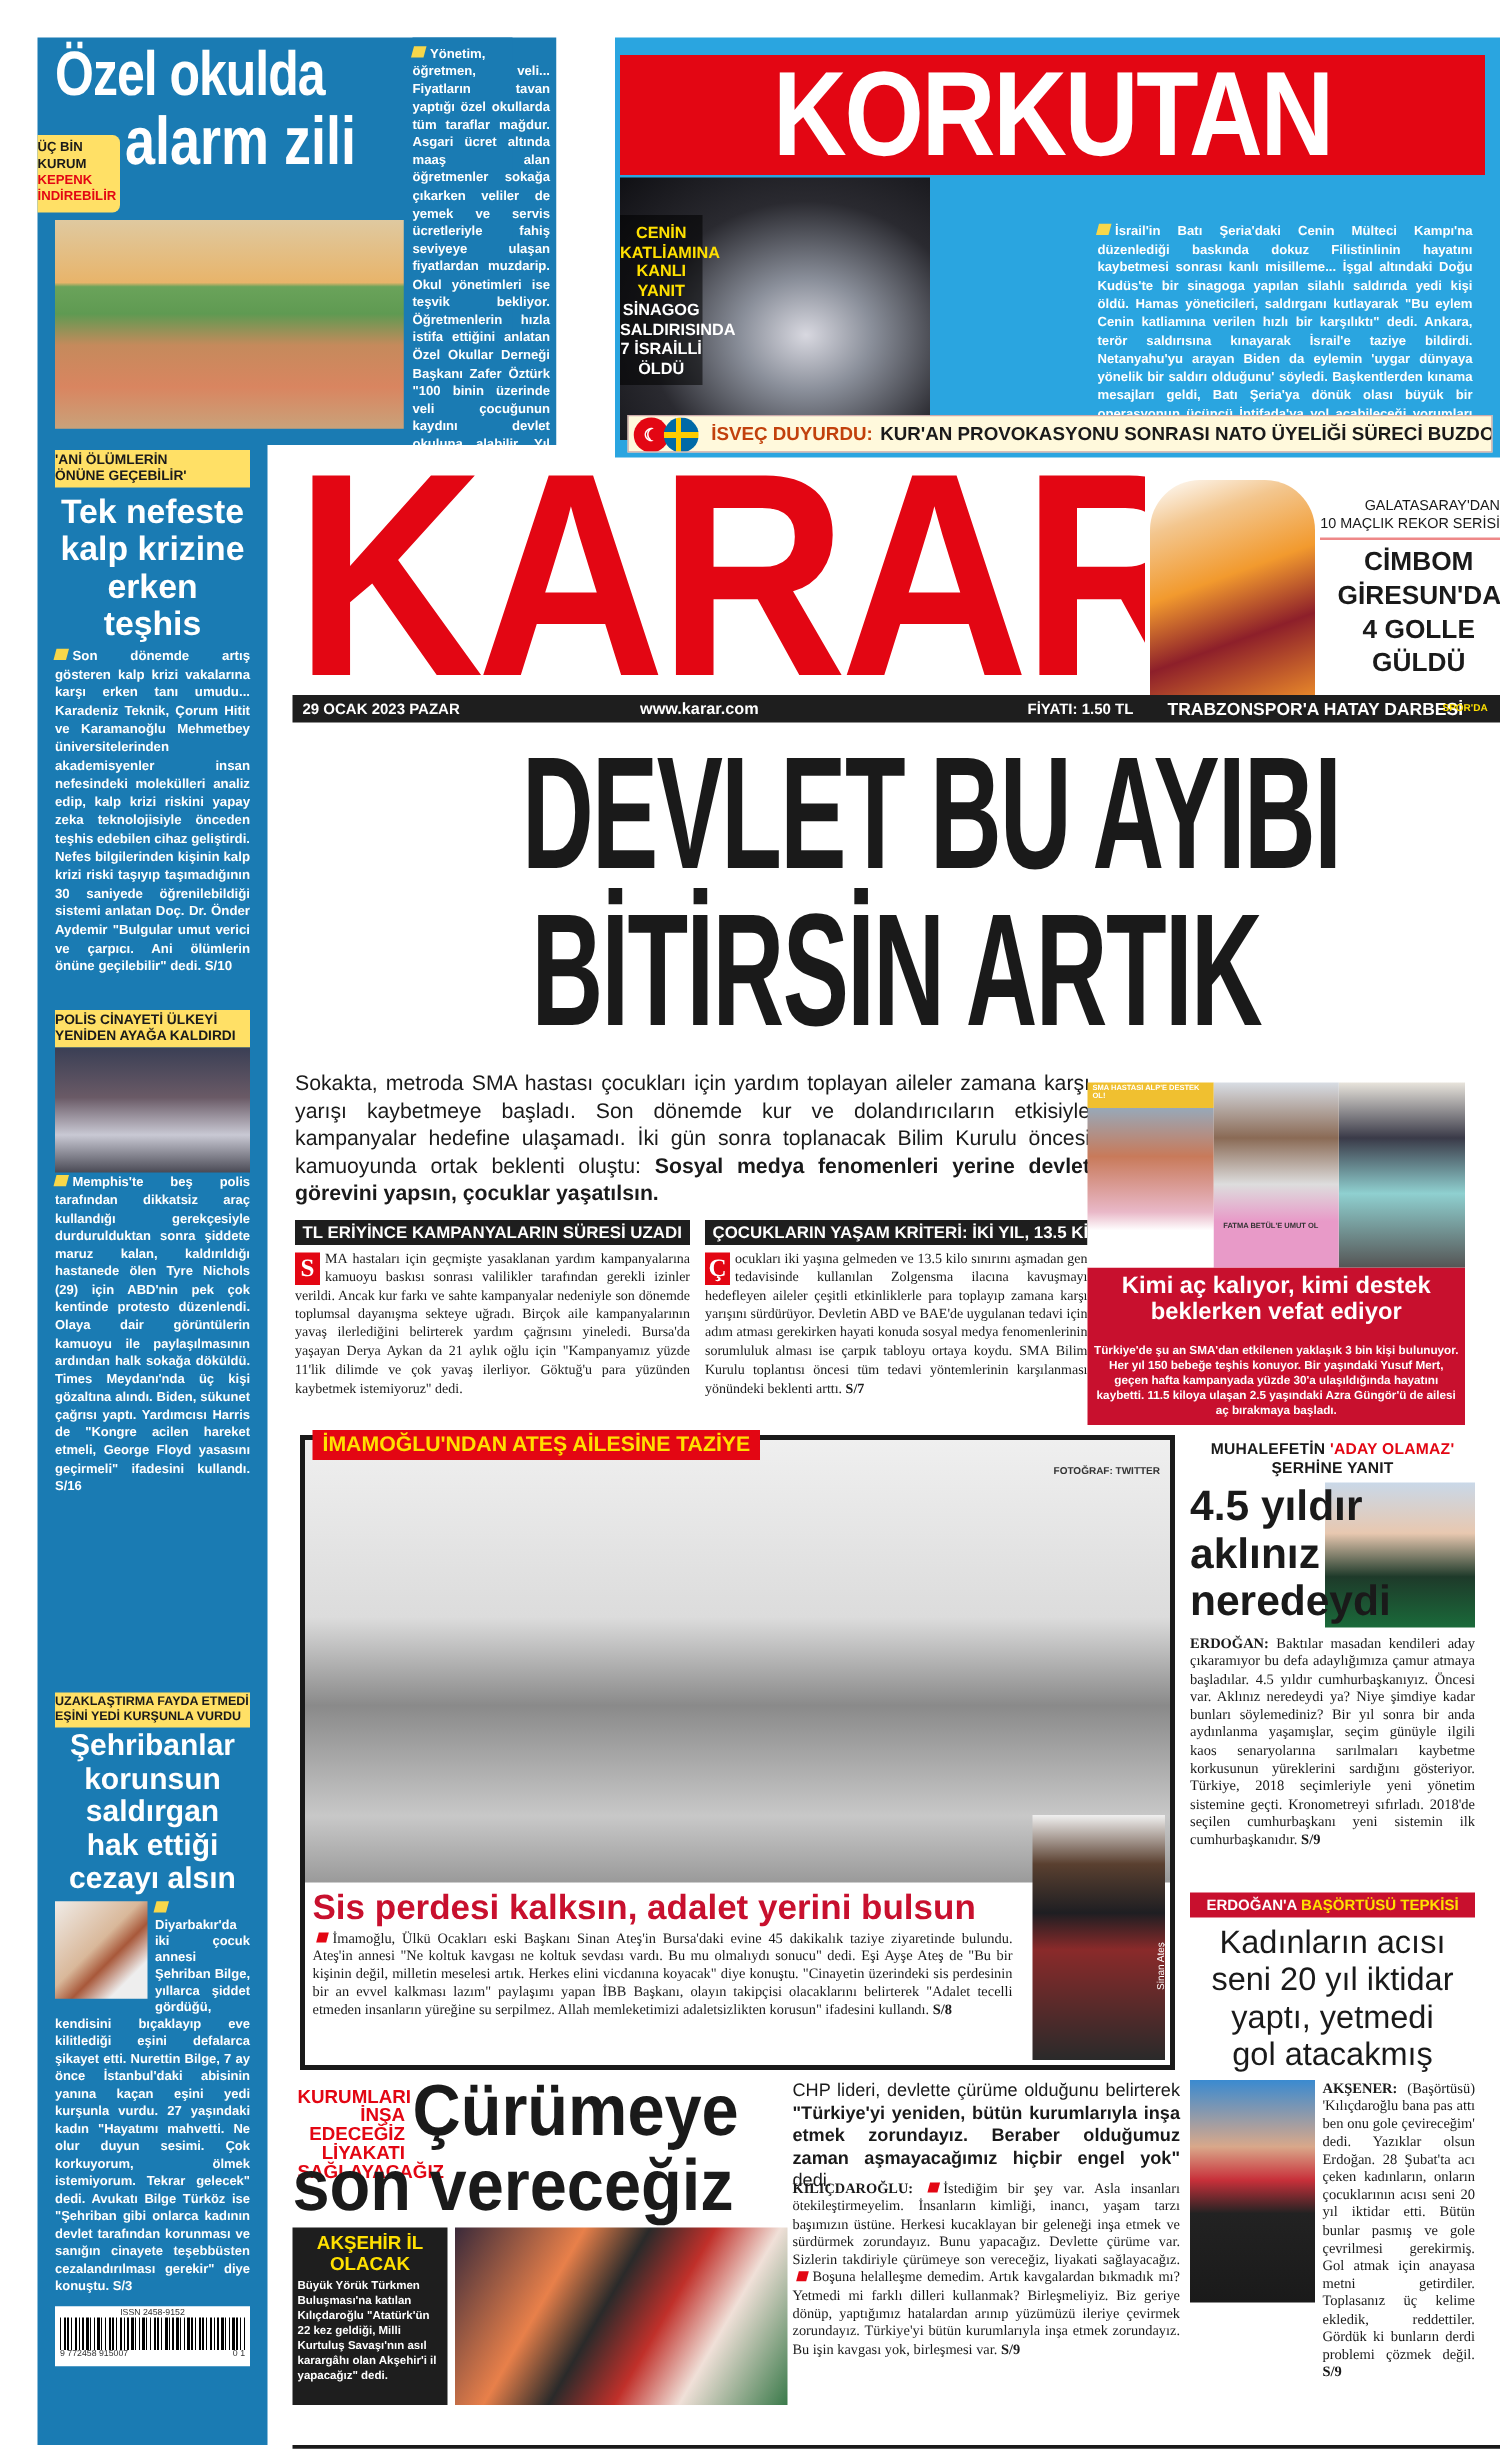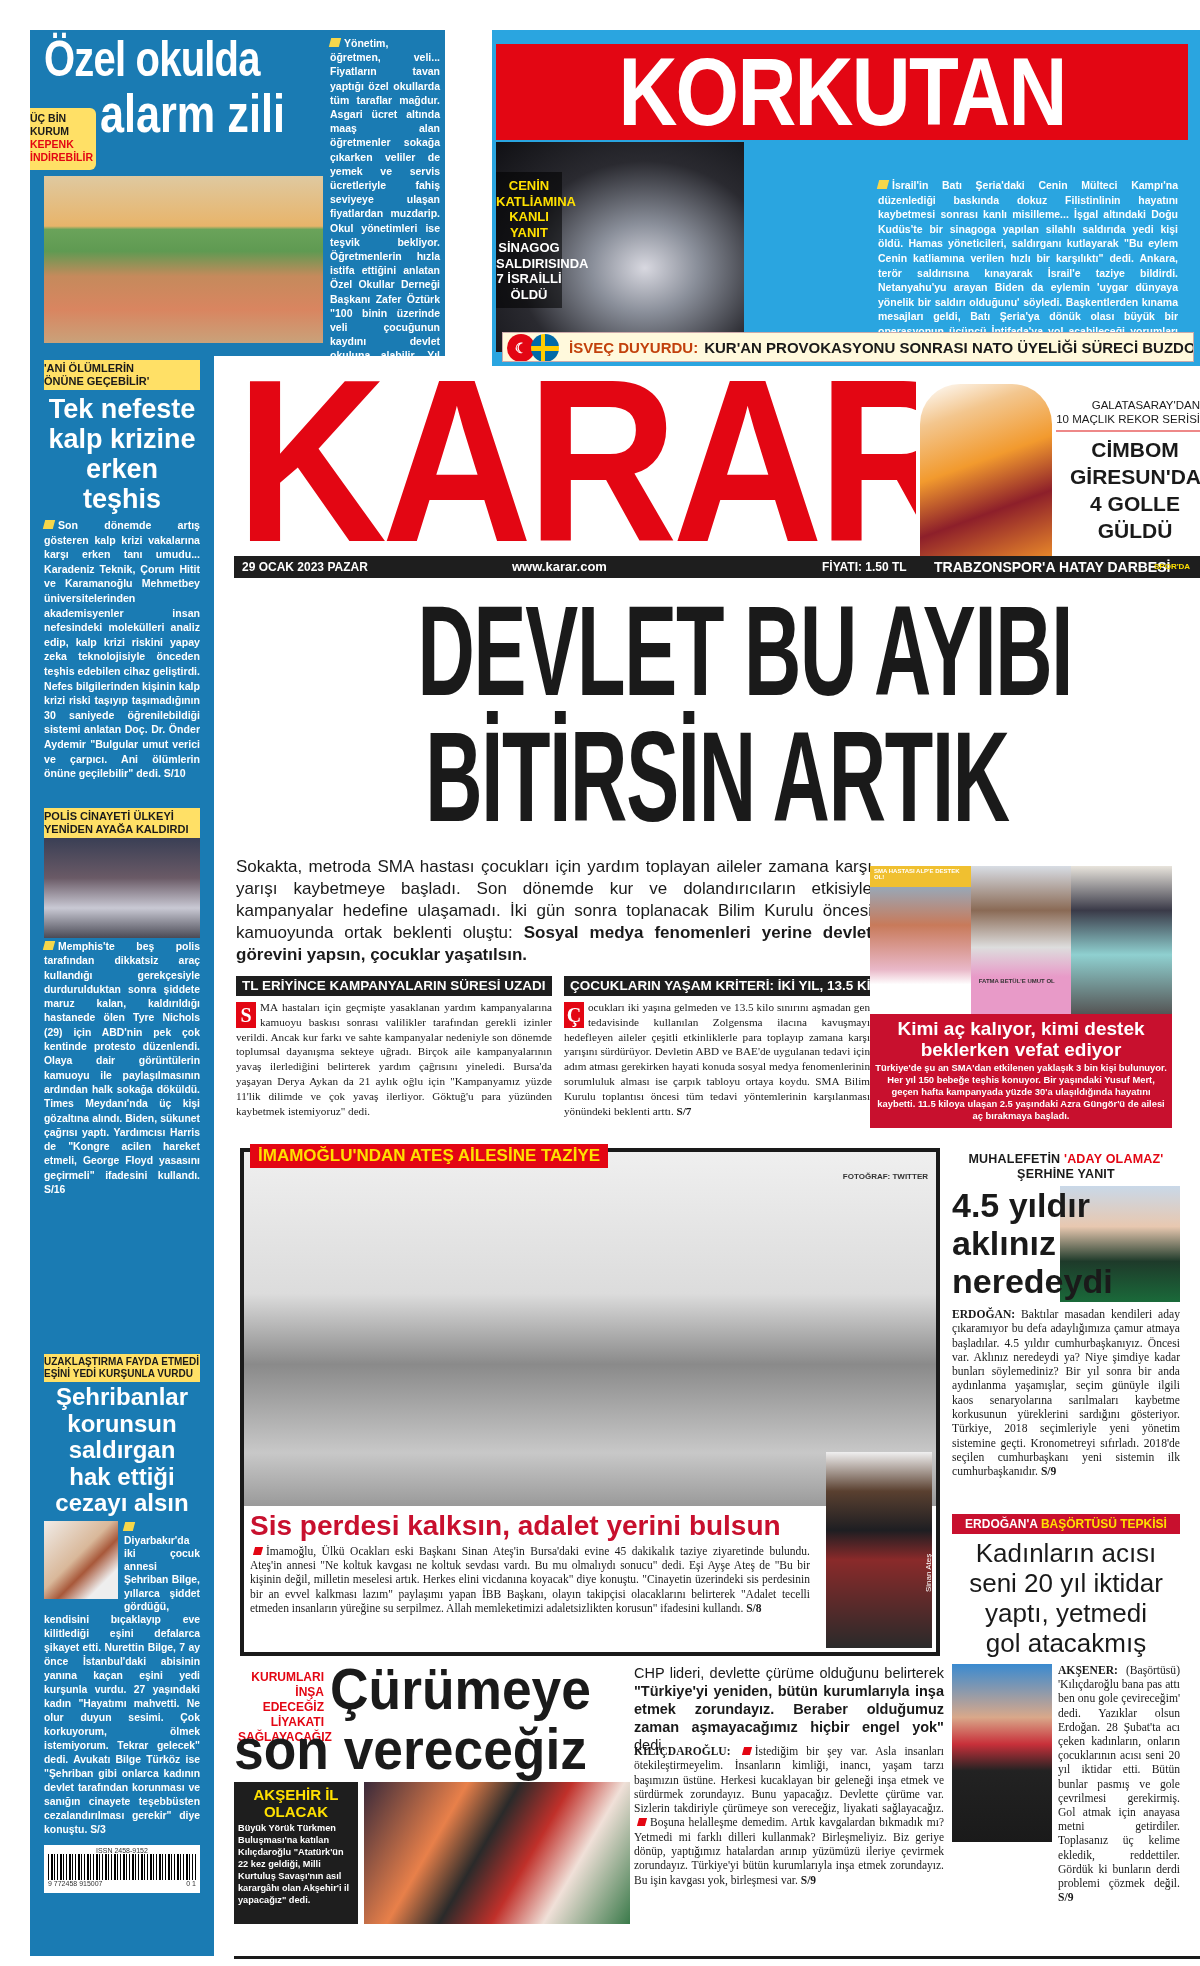--- a/index.html
+++ b/index.html
@@ -168,21 +168,21 @@
       <div class="abs" style="left:4px;top:2px;font-size:6px;font-weight:bold;color:#fff">SMA HASTASI ALP'E DESTEK OL!</div>
     </div>
     <div style="flex:1;background:linear-gradient(180deg,#d8dde4 0%,#8a6a55 30%,#ddd 55%,#e89ac8 75%);position:relative;">
       <div class="abs" style="left:8px;top:112px;font-size:6px;font-weight:bold;color:#333">FATMA BETÜL'E UMUT OL</div>
     </div>
     <div style="flex:1;background:linear-gradient(180deg,#e8e4dc 0%,#3a3a48 30%,#8fd0d0 60%,#555 100%);"></div>
   </div>
   <div style="background:#c8102e;color:#fff;padding:4px 4px 6px;text-align:center;">
     <div style="font-weight:bold;font-size:19px;line-height:21px;">Kimi aç kalıyor, kimi destek</div>
     <div style="font-weight:bold;font-size:19px;line-height:21px;">beklerken vefat ediyor</div>
-    <div style="font-size:9.4px;line-height:12px;font-weight:bold;margin-top:2px;">Türkiye'de şu an SMA'dan etkilenen yaklaşık 3 bin kişi bulunuyor. Her yıl 150 bebeğe teşhis konuyor. Bir yaşındaki Yusuf Mert, geçen hafta kampanyada yüzde 30'a ulaşıldığında hayatını kaybetti. 11.5 kiloya ulaşan 2.5 yaşındaki Azra Güngör'ü de ailesi aç bırakmaya başladı.</div>
+    <div style="font-size:9.4px;line-height:12px;font-weight:bold;margin-top:14px;">Türkiye'de şu an SMA'dan etkilenen yaklaşık 3 bin kişi bulunuyor. Her yıl 150 bebeğe teşhis konuyor. Bir yaşındaki Yusuf Mert, geçen hafta kampanyada yüzde 30'a ulaşıldığında hayatını kaybetti. 11.5 kiloya ulaşan 2.5 yaşındaki Azra Güngör'ü de ailesi aç bırakmaya başladı.</div>
   </div>
 </div>
 
 <div class="abs" style="left:240px;top:1148px;width:700px;height:508px;background:#1a1a1a;padding:4px;">
   <div style="position:relative;width:100%;height:100%;background:#fff;">
     <div style="position:absolute;left:0;top:0;width:100%;height:354px;background:linear-gradient(180deg,#efefef 0%,#dcdcdc 40%,#8a8a8a 60%,#c8c8c8 85%,#9a9a9a 100%);"></div>
     <div class="abs" style="right:8px;top:20px;font-size:8px;font-weight:bold;color:#333">FOTOĞRAF: TWITTER</div>
     <div class="abs" style="left:6px;top:358px;color:#c8102e;font-weight:bold;font-size:28px;line-height:32px;white-space:nowrap;">Sis perdesi kalksın, adalet yerini bulsun</div>
     <p class="abs serif" style="left:6px;top:392px;width:560px;font-size:11.5px;line-height:14.2px;"><span class="rbullet"></span><span>İmamoğlu, Ülkü Ocakları eski Başkanı Sinan Ateş'in Bursa'daki evine 45 dakikalık taziye ziyaretinde bulundu. Ateş'in annesi "Ne koltuk kavgası ne koltuk sevdası vardı. Bu mu olmalıydı sonucu" dedi. Eşi Ayşe Ateş de "Bu bir kişinin değil, milletin meselesi artık. Herkes elini vicdanına koyacak" diye konuştu. "Cinayetin üzerindeki sis perdesinin bir an evvel kalkması lazım" paylaşımı yapan İBB Başkanı, olayın takipçisi olacaklarını belirterek "Adalet tecelli etmeden insanların yüreğine su serpilmez. Allah memleketimizi adaletsizlikten korusun" ifadesini kullandı.</span> <b>S/8</b></p>
     <div class="abs" style="left:582px;top:300px;width:106px;height:196px;background:linear-gradient(180deg,#f0f0f0 0%,#5a4030 20%,#1e1e22 40%,#8a2a2a 55%,#2a2a2a 100%);"></div>
@@ -219,21 +219,21 @@
     <div>yaptı, yetmedi</div>
     <div>gol atacakmış</div>
   </div>
   <div style="display:flex;margin-top:6px;">
     <div style="width:100px;height:178px;flex:none;background:linear-gradient(180deg,#3a8ad0 0%,#d9a88a 30%,#c8303a 45%,#222 60%,#1a1a1a 100%);"></div>
     <p class="serif" style="padding-left:6px;font-size:11.6px;line-height:14.2px;"><b>AKŞENER:</b> <span>(Başörtüsü) 'Kılıçdaroğlu bana pas attı ben onu gole çevireceğim' dedi. Yazıklar olsun Erdoğan. 28 Şubat'ta acı çeken kadınların, onların çocuklarının acısı seni 20 yıl iktidar etti. Bütün bunlar pasmış ve gole çevrilmesi gerekirmiş. Gol atmak için anayasa metni getirdiler. Toplasanız üç kelime ekledik, reddettiler. Gördük ki bunların derdi problemi çözmek değil.</span> <b>S/9</b></p>
   </div>
 </div>
 
 <div class="abs" style="left:234px;top:1664px;width:720px;height:290px;">
-  <div class="abs" style="left:4px;top:6px;width:86px;text-align:right;color:#e30613;font-weight:bold;font-size:12px;line-height:15px;">
+  <div class="abs" style="left:4px;top:6px;width:86px;text-align:right;color:#e30613;font-weight:bold;font-size:15px;line-height:15px;">
     <div>KURUMLARI</div>
     <div>İNŞA EDECEĞİZ</div>
     <div>LİYAKATI</div>
     <div>SAĞLAYACAĞIZ</div>
   </div>
   <div class="abs" style="left:96px;top:-6px;font-weight:bold;font-size:58px;line-height:62px;white-space:nowrap;transform:scaleX(.92);transform-origin:left top;">Çürümeye</div>
   <div class="abs" style="left:0;top:54px;font-weight:bold;font-size:58px;line-height:62px;white-space:nowrap;transform:scaleX(.92);transform-origin:left top;">son vereceğiz</div>
   <div class="abs" style="left:0;top:118px;width:124px;height:142px;background:#1e1e1e;padding:4px;">
     <div style="color:#ffe000;font-weight:bold;font-size:15px;line-height:17px;text-align:center;">
       <div>AKŞEHİR İL</div>

